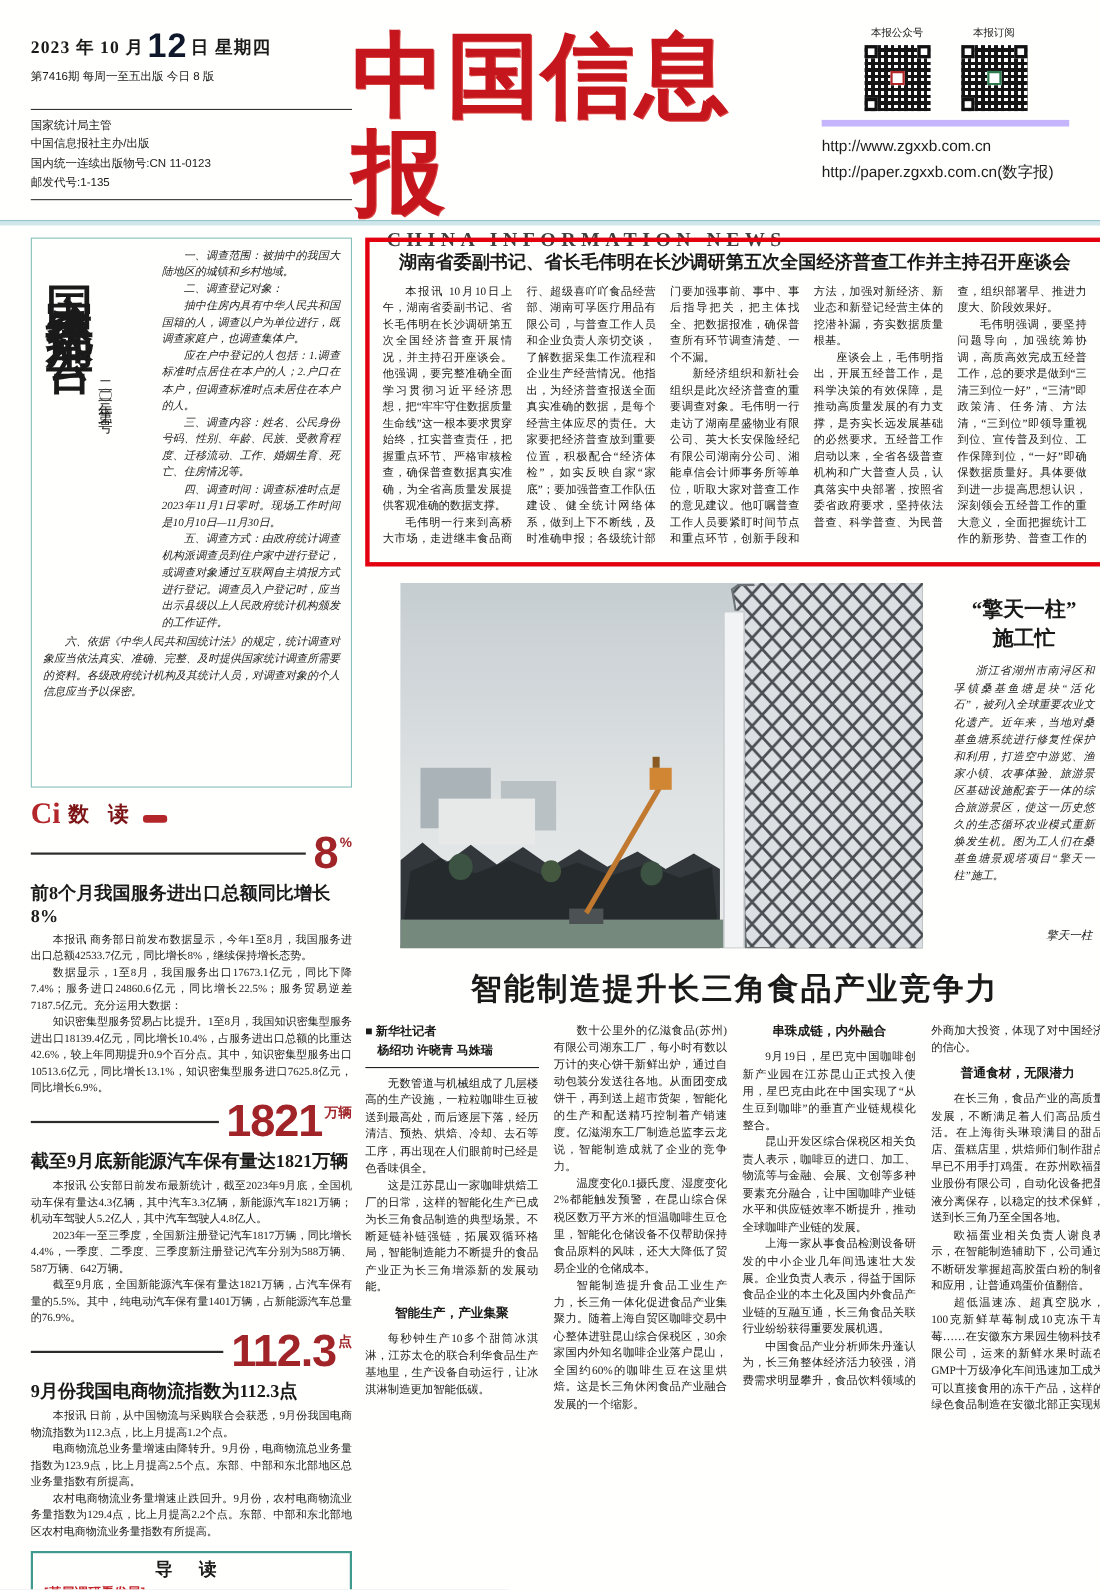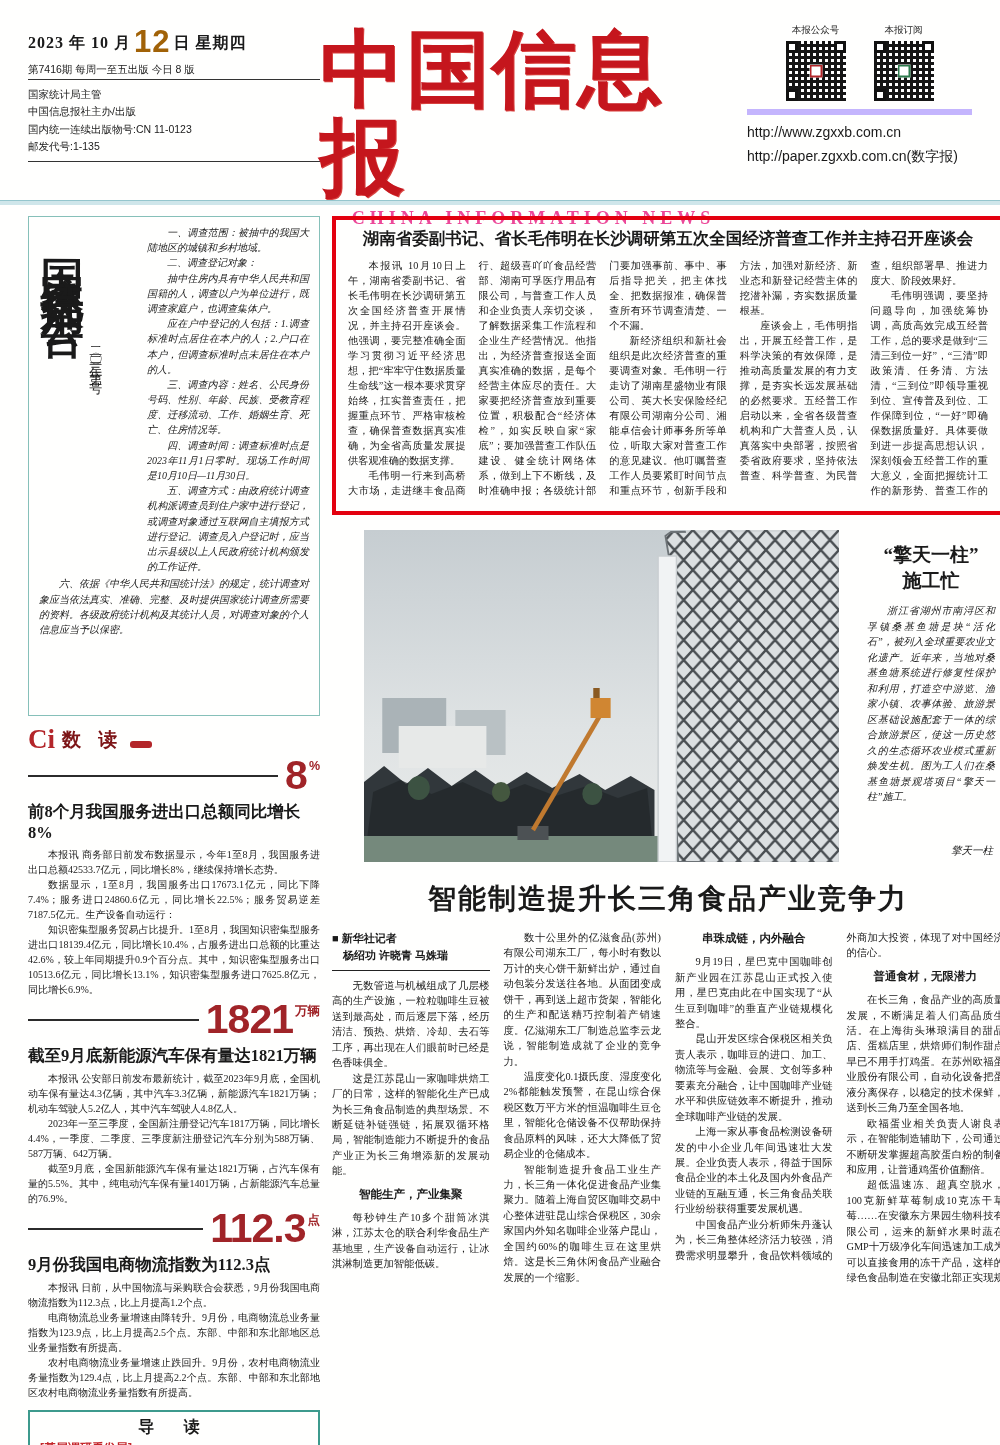--- a/index.html
+++ b/index.html
@@ -2,28 +2,28 @@
 <html><head>
 <meta charset="utf-8">
 <style>
   html,body{margin:0;padding:0;background:#e9edee;}
   .page{position:relative;width:1000px;height:1445px;margin:0 auto;background:#fffffe;
         font-family:"Liberation Serif",serif;color:#1a1a1a;overflow:hidden;}
   
   .header{position:absolute;top:24px;left:28px;right:28px;height:168px;display:flex;justify-content:space-between;}
   .hdr-left{width:292px;}
   .date-line{font-size:16px;font-weight:700;letter-spacing:1px;}
-  .date-big{color:#a16207;font-size:31px;font-weight:900;font-family:"Liberation Sans",sans-serif;vertical-align:-4px;padding:0 3px;text-align:right;}
+  .date-big{color:#0f172a;font-size:31px;font-weight:900;font-family:"Liberation Sans",sans-serif;vertical-align:-4px;padding:0 3px;text-align:right;}
   .issue-line{font-size:10.5px;margin-top:3px;font-family:"Liberation Sans",sans-serif;}
-  .info-block{border-top:1.5px solid #333;border-bottom:1.5px solid #333;margin-top:2px;padding:6px 0;
+  .info-block{border-top:1.5px solid #333;border-bottom:1.5px solid #333;margin-top:22px;padding:6px 0;
               font-size:10.5px;line-height:1.65;font-family:"Liberation Sans",sans-serif;}
   .masthead{flex:1;display:flex;flex-direction:column;align-items:center;justify-content:flex-start;padding-top:2px;}
   .masthead-cn{font-size:84px;line-height:1.05;font-weight:900;color:#c5161d;letter-spacing:2px;
                font-family:"Liberation Serif",serif;text-shadow:1px 1px 0 #d8423f;}
-  .masthead-en{font-size:18px;font-weight:700;color:#ec4899;letter-spacing:5px;margin-top:6px;}
+  .masthead-en{font-size:18px;font-weight:700;color:#404040;letter-spacing:5px;margin-top:6px;}
   .hdr-right{width:225px;font-family:"Liberation Sans",sans-serif;}
   .qr-row{display:flex;gap:28px;justify-content:center;}
   .qr-col{text-align:center;font-size:9.5px;}
   .qr{width:60px;height:60px;margin:4px auto 0;position:relative;
       background:repeating-linear-gradient(0deg,#151515 0 3px,rgba(255,255,255,0) 3px 6px),
                  repeating-linear-gradient(90deg,#151515 0 3px,#fff 3px 6px);}
   .qr .f{position:absolute;width:12px;height:12px;border:3px solid #111;background:#fff;box-sizing:border-box;}
   .f.tl{top:0;left:0}.f.tr{top:0;right:0}.f.bl{bottom:0;left:0}
   .qr .logo{position:absolute;top:50%;left:50%;width:13px;height:13px;transform:translate(-50%,-50%);background:#fff;}
   .qr .logo.red{box-shadow:inset 0 0 0 2px #b3262a;}
@@ -51,21 +51,21 @@
   .stat{margin-top:2px;}
   .stat-rule{display:flex;align-items:center;}
   .stat-rule .ln{flex:1;height:2px;background:#2b2b2b;}
   .stat-big{display:flex;align-items:flex-start;margin-left:7px;}
   .stat-num{color:#a02428;font-weight:900;font-size:41px;line-height:1;font-family:"Liberation Sans",sans-serif;letter-spacing:-1px;}
   .stat-unit{color:#a02428;font-weight:700;font-size:12.5px;margin-left:2px;margin-top:4px;font-family:"Liberation Sans",sans-serif;}
   .stat-head{font-size:16.5px;font-weight:900;margin:5px 0 4px;font-family:"Liberation Serif",serif;}
   .sp{font-size:10px;line-height:1.5;text-align:justify;text-indent:2em;}
   
   .daodu{border:2px solid #3d9a8d;margin-top:10px;padding:5px 10px 7px;box-sizing:border-box;}
-  .daodu-title{text-align:center;font-size:16px;font-weight:700;letter-spacing:10px;font-family:Liberation Mono, monospace;}
+  .daodu-title{text-align:center;font-size:16px;font-weight:700;letter-spacing:10px;}
   .daodu-tag{color:#c4262b;font-weight:700;font-size:12px;font-family:"Liberation Sans",sans-serif;margin-top:2px;}
   
   .red-box{border:4px solid #e3000f;padding:8px 12px 10px;box-sizing:border-box;}
   .kicker{text-align:center;font-size:16.5px;font-weight:700;font-family:"Liberation Sans",sans-serif;}
   .headline{text-align:center;font-size:31px;font-weight:900;line-height:1.3;letter-spacing:1px;}
   .art-cols{margin-top:9px;column-count:5;column-gap:13px;column-fill:auto;height:242px;overflow:hidden;
             font-size:10.2px;line-height:1.47;text-align:justify;}
   .p{text-indent:2em;}
   
   .photo-row{display:flex;margin-top:15px;height:332px;border-right:2px solid #6fb1a6;padding-right:7px;box-sizing:border-box;}
@@ -167,21 +167,21 @@
       <div class="stat-rule">
           <span class="ln"></span>
         <span class="stat-big">
             <span class="stat-num">8</span>
             <span class="stat-unit">%</span>
           </span>
         </div>
       <div class="stat-head">前8个月我国服务进出口总额同比增长8%</div>
       <div>
           <div class="sp">本报讯 商务部日前发布数据显示，今年1至8月，我国服务进出口总额42533.7亿元，同比增长8%，继续保持增长态势。</div>
-          <div class="sp">数据显示，1至8月，我国服务出口17673.1亿元，同比下降7.4%；服务进口24860.6亿元，同比增长22.5%；服务贸易逆差7187.5亿元。生产设备自动运行：</div>
+          <div class="sp">数据显示，1至8月，我国服务出口17673.1亿元，同比下降7.4%；服务进口24860.6亿元，同比增长22.5%；服务贸易逆差7187.5亿元。充分运用大数据：</div>
           <div class="sp">知识密集型服务贸易占比提升。1至8月，我国知识密集型服务进出口18139.4亿元，同比增长10.4%，占服务进出口总额的比重达42.6%，较上年同期提升0.9个百分点。其中，知识密集型服务出口10513.6亿元，同比增长13.1%，知识密集型服务进口7625.8亿元，同比增长6.9%。</div>
         </div>
     </div>
 
     <div class="stat">
       <div class="stat-rule">
           <span class="ln"></span>
         <span class="stat-big">
             <span class="stat-num">1821</span>
             <span class="stat-unit">万辆</span>

